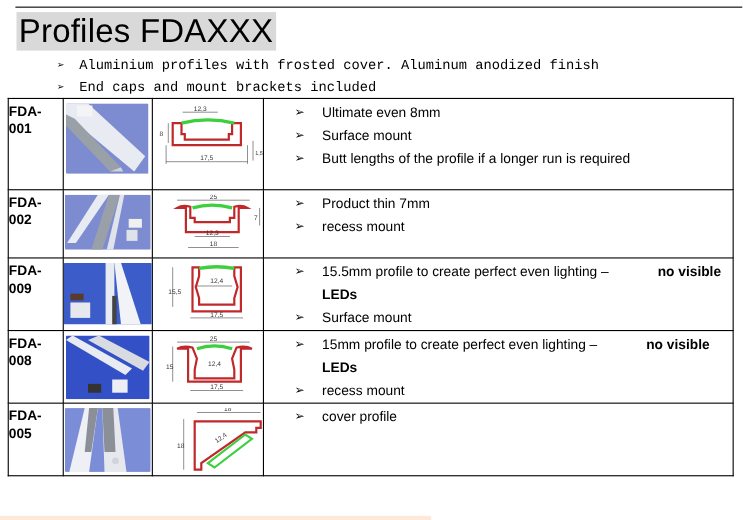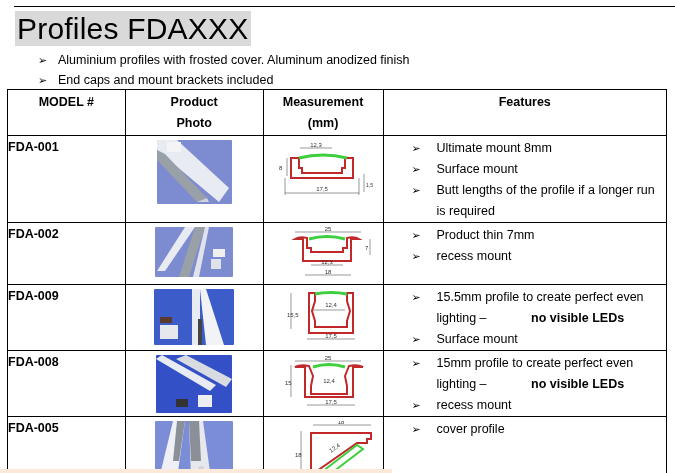--- a/index.html
+++ b/index.html
@@ -1,21 +1,21 @@
 <!DOCTYPE html>
 <html><head>
 <meta charset="utf-8">
 <style>
   * { box-sizing: border-box; margin: 0; padding: 0; }
   html, body { width: 675px; height: 473px; background: #ffffff; overflow: hidden; }
   body { position: relative; font-family: "Liberation Sans", sans-serif; color: #000; }
   .topline { position: absolute; left: 14px; top: 6px; width: 661px; height: 1px; background: #000; }
   .title-wrap { position: absolute; left: 15px; top: 11px; height: 35px; background: #d9d9d9; padding: 0 3px 0 2px; }
   .title { font-family: "Liberation Sans", sans-serif; font-weight: normal; font-size: 30px; line-height: 35px; letter-spacing: 0.2px; }
-  .intro { position: absolute; left: 38px; font-size: 12.5px; line-height: 16px; }
+  .intro { position: absolute; left: 52px; font-size: 12.5px; line-height: 16px; font-family: Liberation Mono, monospace; }
   .intro .arrow { display: inline-block; width: 20px; font-size: 11px; }
   table { position: absolute; left: 7px; top: 89px; border-collapse: collapse; width: 660px; }
   td, th { border: 1.4px solid #000; vertical-align: top; font-size: 12.5px; }
   th { font-weight: bold; text-align: center; line-height: 21px; padding-top: 2px; height: 46px; }
   .c1 { width: 118px; }
   .c2 { width: 138px; }
   .c3 { width: 120px; }
   .c4 { width: 284px; }
   .model { font-weight: bold; padding-top: 3px; line-height: 16px; }
   .photo-cell, .meas-cell { text-align: center; padding-top: 4px; }
@@ -37,26 +37,20 @@
 
 <div class="intro" style="top:52px">
   <span class="arrow">➢</span><span>Aluminium profiles with frosted cover. Aluminum anodized finish</span>
 </div>
 <div class="intro" style="top:72px">
   <span class="arrow">➢</span><span>End caps and mount brackets included</span>
 </div>
 
 <table>
   <tbody>
-      <tr>
-    <th class="c1"><span>MODEL #</span></th>
-    <th class="c2"><span>Product</span><br><span>Photo</span></th>
-    <th class="c3"><span>Measurement</span><br><span>(mm)</span></th>
-    <th class="c4"><span>Features</span></th>
-  </tr>
 
   <tr style="height:83px">
     <td class="model">FDA-001</td>
     <td class="photo-cell">
       <svg class="photo" width="75" height="64" viewBox="0 0 75 64">
         <rect width="75" height="64" fill="#7d8bd0"></rect>
         <polygon points="0,0 20,0 72,48 62,62 0,10" fill="#e8ebf2"></polygon>
         <polygon points="0,10 8,14 50,58 40,62 0,20" fill="#9aa0a8"></polygon>
         <polygon points="10,2 24,2 24,12 10,12" fill="#f4f4f6"></polygon>
         <polygon points="40,62 50,58 52,62" fill="#cfd3da"></polygon>
@@ -75,21 +69,21 @@
         <path d="M18 18 h8 v10 h3 v5 h40 v-5 h3 v-10 h8 v20 h-62z" fill="none" stroke="#c0282a" stroke-width="2"></path>
         <path d="M26 18 q24 -6 48 0" fill="none" stroke="#3ecf3e" stroke-width="3"></path>
         <text x="43" y="7" font-size="6" text-anchor="middle" fill="#333">12,3</text>
         <text x="6" y="30" font-size="6" fill="#333">8</text>
         <text x="49" y="51" font-size="6" text-anchor="middle" fill="#333">17,5</text>
         <text x="93" y="47" font-size="5" fill="#333">1,5</text>
       </svg>
     </td>
     <td class="feat">
       <ul>
-        <li><span class="arrow">➢</span><span>Ultimate mount 8mm</span></li>
+        <li><span class="arrow">➢</span><span>Ultimate even 8mm</span></li>
         <li><span class="arrow">➢</span><span>Surface mount</span></li>
         <li><span class="arrow">➢</span><span>Butt lengths of the profile if a longer run is required</span></li>
       </ul>
     </td>
   </tr>
 
   <tr style="height:62px">
     <td class="model">FDA-002</td>
     <td class="photo-cell">
       <svg class="photo" width="78" height="50" viewBox="0 0 78 50">

